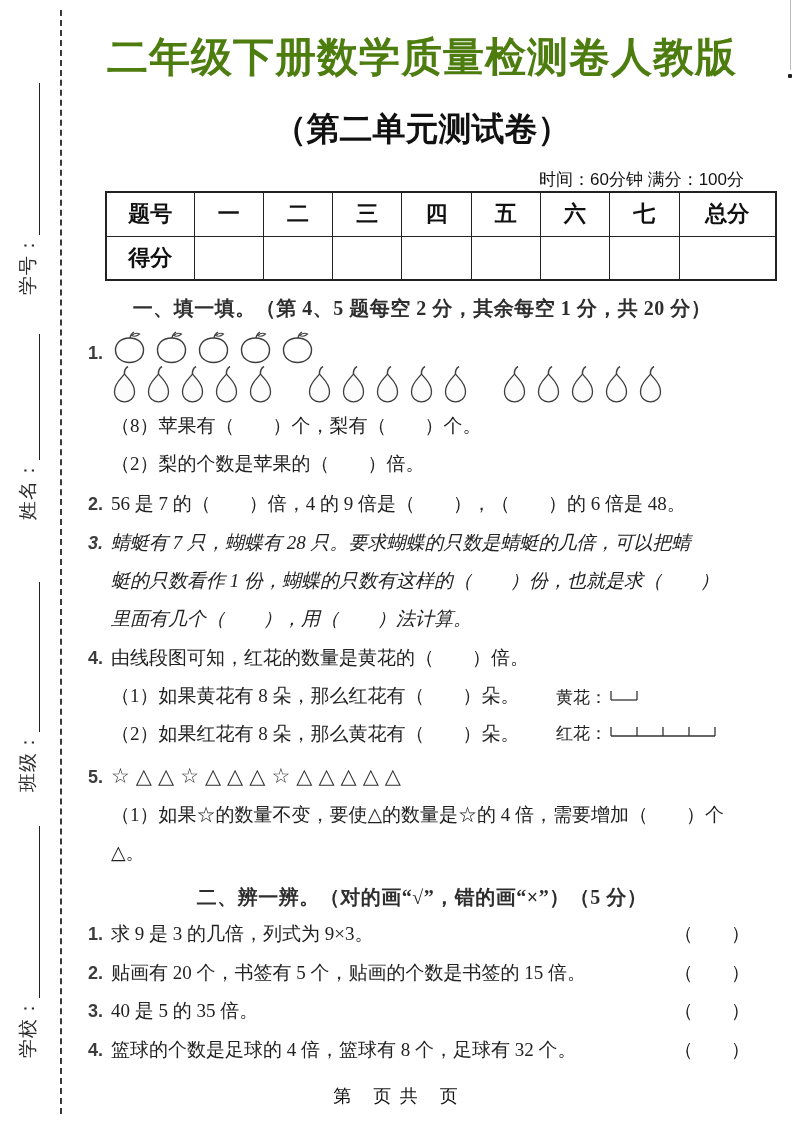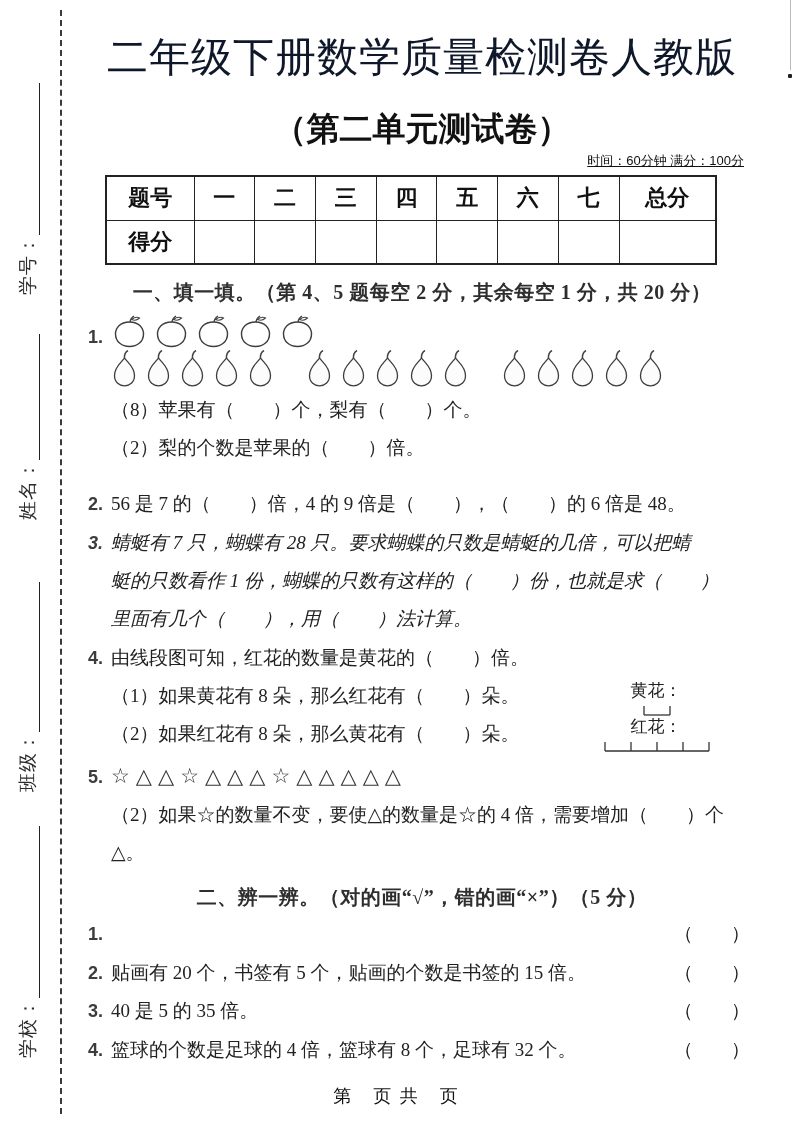--- a/index.html
+++ b/index.html
@@ -28,38 +28,38 @@
 
   .edge-mark { position:absolute; right:2px; top:0; height:70px; width:0; border-left:1px solid #bbb; }
   .edge-dot  { position:absolute; right:1px; top:74px; width:4px; height:4px; background:#222; border-radius:1px; }
 
   
   .main { position:absolute; left:88px; top:0; width:668px; }
 
   .title {
     margin-top:30px; text-align:center;
     font-family:"Liberation Sans","DejaVu Sans",sans-serif;
-    font-weight:normal; font-size:41px; letter-spacing:1px; color:#0f172a;
+    font-weight:bold; font-size:41px; letter-spacing:1px; color:#4d7c0f;
     white-space:nowrap;
   }
   .subtitle {
     margin-top:22px; text-align:center;
     font-family:"Liberation Sans","DejaVu Sans",sans-serif;
     font-weight:bold; font-size:33px; color:#111;
   }
   .meta {
-    margin-top:0; text-align:right; padding-right:12px;
+    margin-top:16px; text-align:right; padding-right:12px;
     font-family:"Liberation Sans","DejaVu Sans",sans-serif;
-    font-size:13px; color:#111;text-decoration:underline;
+    font-size:17px; color:#111;
   }
 
   
   table.score {
-    margin-top:5px; margin-left:17px;
-    border-collapse:collapse; table-layout:fixed; width:612px;
+    margin-left:17px;
+    border-collapse:collapse; table-layout:fixed; width:672px;
     font-size:22px; font-weight:bold; color:#111;
   }
   table.score td { border:1.5px solid #222; height:44px; text-align:center; vertical-align:middle; }
   table.score { border:2.5px solid #222; }
   table.score .c0 { width:88px; }
   table.score .c8 { width:97px; }
 
   
   .sec-heading { margin:14px 0 0 0; font-size:20px; font-weight:bold; color:#2e2e2e; letter-spacing:0.5px;text-align:center; }
   .qnum {
@@ -75,21 +75,21 @@
   .pears-wrap { display:flex; gap:32px; margin:2px 0 4px 23px; }
   .pear-group { display:flex; gap:7px; }
   .fruit svg { display:block; }
 
   
   .q4-wrap { position:relative; }
   .diagram {
     position:absolute; left:468px; top:40px; width:200px;
     font-size:17px; color:#222;
   }
-  .diag-row { display:flex; align-items:center; height:36px;flex-direction:column; }
+  .diag-row { display:flex; align-items:center; height:36px; }
   .diag-row svg { margin-left:2px; }
 
   .symbols { font-size:21px; letter-spacing:6px; color:#333; }
 
   .tf-item { display:flex; align-items:baseline; font-size:19px; line-height:37.5px; color:#222; }
   .tf-answer { margin-left:auto; padding-right:6px; white-space:nowrap; }
 
   .footer {
     position:absolute; left:0; right:0; bottom:14px; text-align:center;
     font-size:18px; letter-spacing:2px; color:#111;
@@ -281,21 +281,21 @@
               <path d="M13.5 8 q-0.5 -5 3.5 -7.5" fill="none" stroke="#444" stroke-width="1.5"></path>
               <path d="M13.5 8 C 10 13, 3.5 17, 3.5 25.5 C 3.5 32.5, 8.5 35.8, 13.5 35.8 C 18.5 35.8, 23.5 32.5, 23.5 25.5 C 23.5 17, 17 13, 13.5 8 Z" fill="#fcfcfc" stroke="#3d3d3d" stroke-width="1.3"></path>
             </svg>
           </span>
         </span>
       </div>
 
     <div class="qline indent">（8）苹果有（　　）个，梨有（　　）个。</div>
     <div class="qline indent">（2）梨的个数是苹果的（　　）倍。</div>
 
-    <div class="qline" style="margin-top:18px;">
+    <div class="qline" style="margin-top:2px;">
       <span class="qnum">2.</span><span>56 是 7 的（　　）倍，4 的 9 倍是（　　），（　　）的 6 倍是 48。</span>
     </div>
 
     <div style="margin-top:1px;font-style:italic;">
       <div class="qline">
         <span class="qnum">3.</span><span>蜻蜓有 7 只，蝴蝶有 28 只。要求蝴蝶的只数是蜻蜓的几倍，可以把蜻</span>
       </div>
       <div class="qline indent">蜓的只数看作 1 份，蝴蝶的只数有这样的（　　）份，也就是求（　　）</div>
       <div class="qline indent">里面有几个（　　），用（　　）法计算。</div>
     </div>
@@ -327,27 +327,28 @@
                 <line x1="106" y1="4" x2="106" y2="13" stroke="#333" stroke-width="1.3"></line>
               </svg></span>
         </div>
       </div>
     </div>
 
     <div style="margin-top:4px;">
       <div class="qline">
         <span class="qnum">5.</span><span class="symbols">☆△△☆△△△☆△△△△△</span>
       </div>
-      <div class="qline indent">（2）如果☆的数量不变，要使△的数量是☆的 4 倍，需要增加（　　）个△。</div>
+      <div class="qline indent">（1）如果☆的数量不变，要使△的数量是☆的 4 倍，需要增加（　　）个△。</div>
     </div>
 
     <div class="sec-heading" style="margin-top:12px;">二、辨一辨。（对的画“√”，错的画“×”）（5 分）</div>
     <div id="tf-list" style="margin-top:4px;">
         <div class="tf-item">
           <span class="qnum">1.</span>
+          <span>求 9 是 3 的几倍，列式为 9×3。</span>
           <span class="tf-answer">（　　）</span>
         </div>
         <div class="tf-item">
           <span class="qnum">2.</span>
           <span>贴画有 20 个，书签有 5 个，贴画的个数是书签的 15 倍。</span>
           <span class="tf-answer">（　　）</span>
         </div>
         <div class="tf-item">
           <span class="qnum">3.</span>
           <span>40 是 5 的 35 倍。</span>

